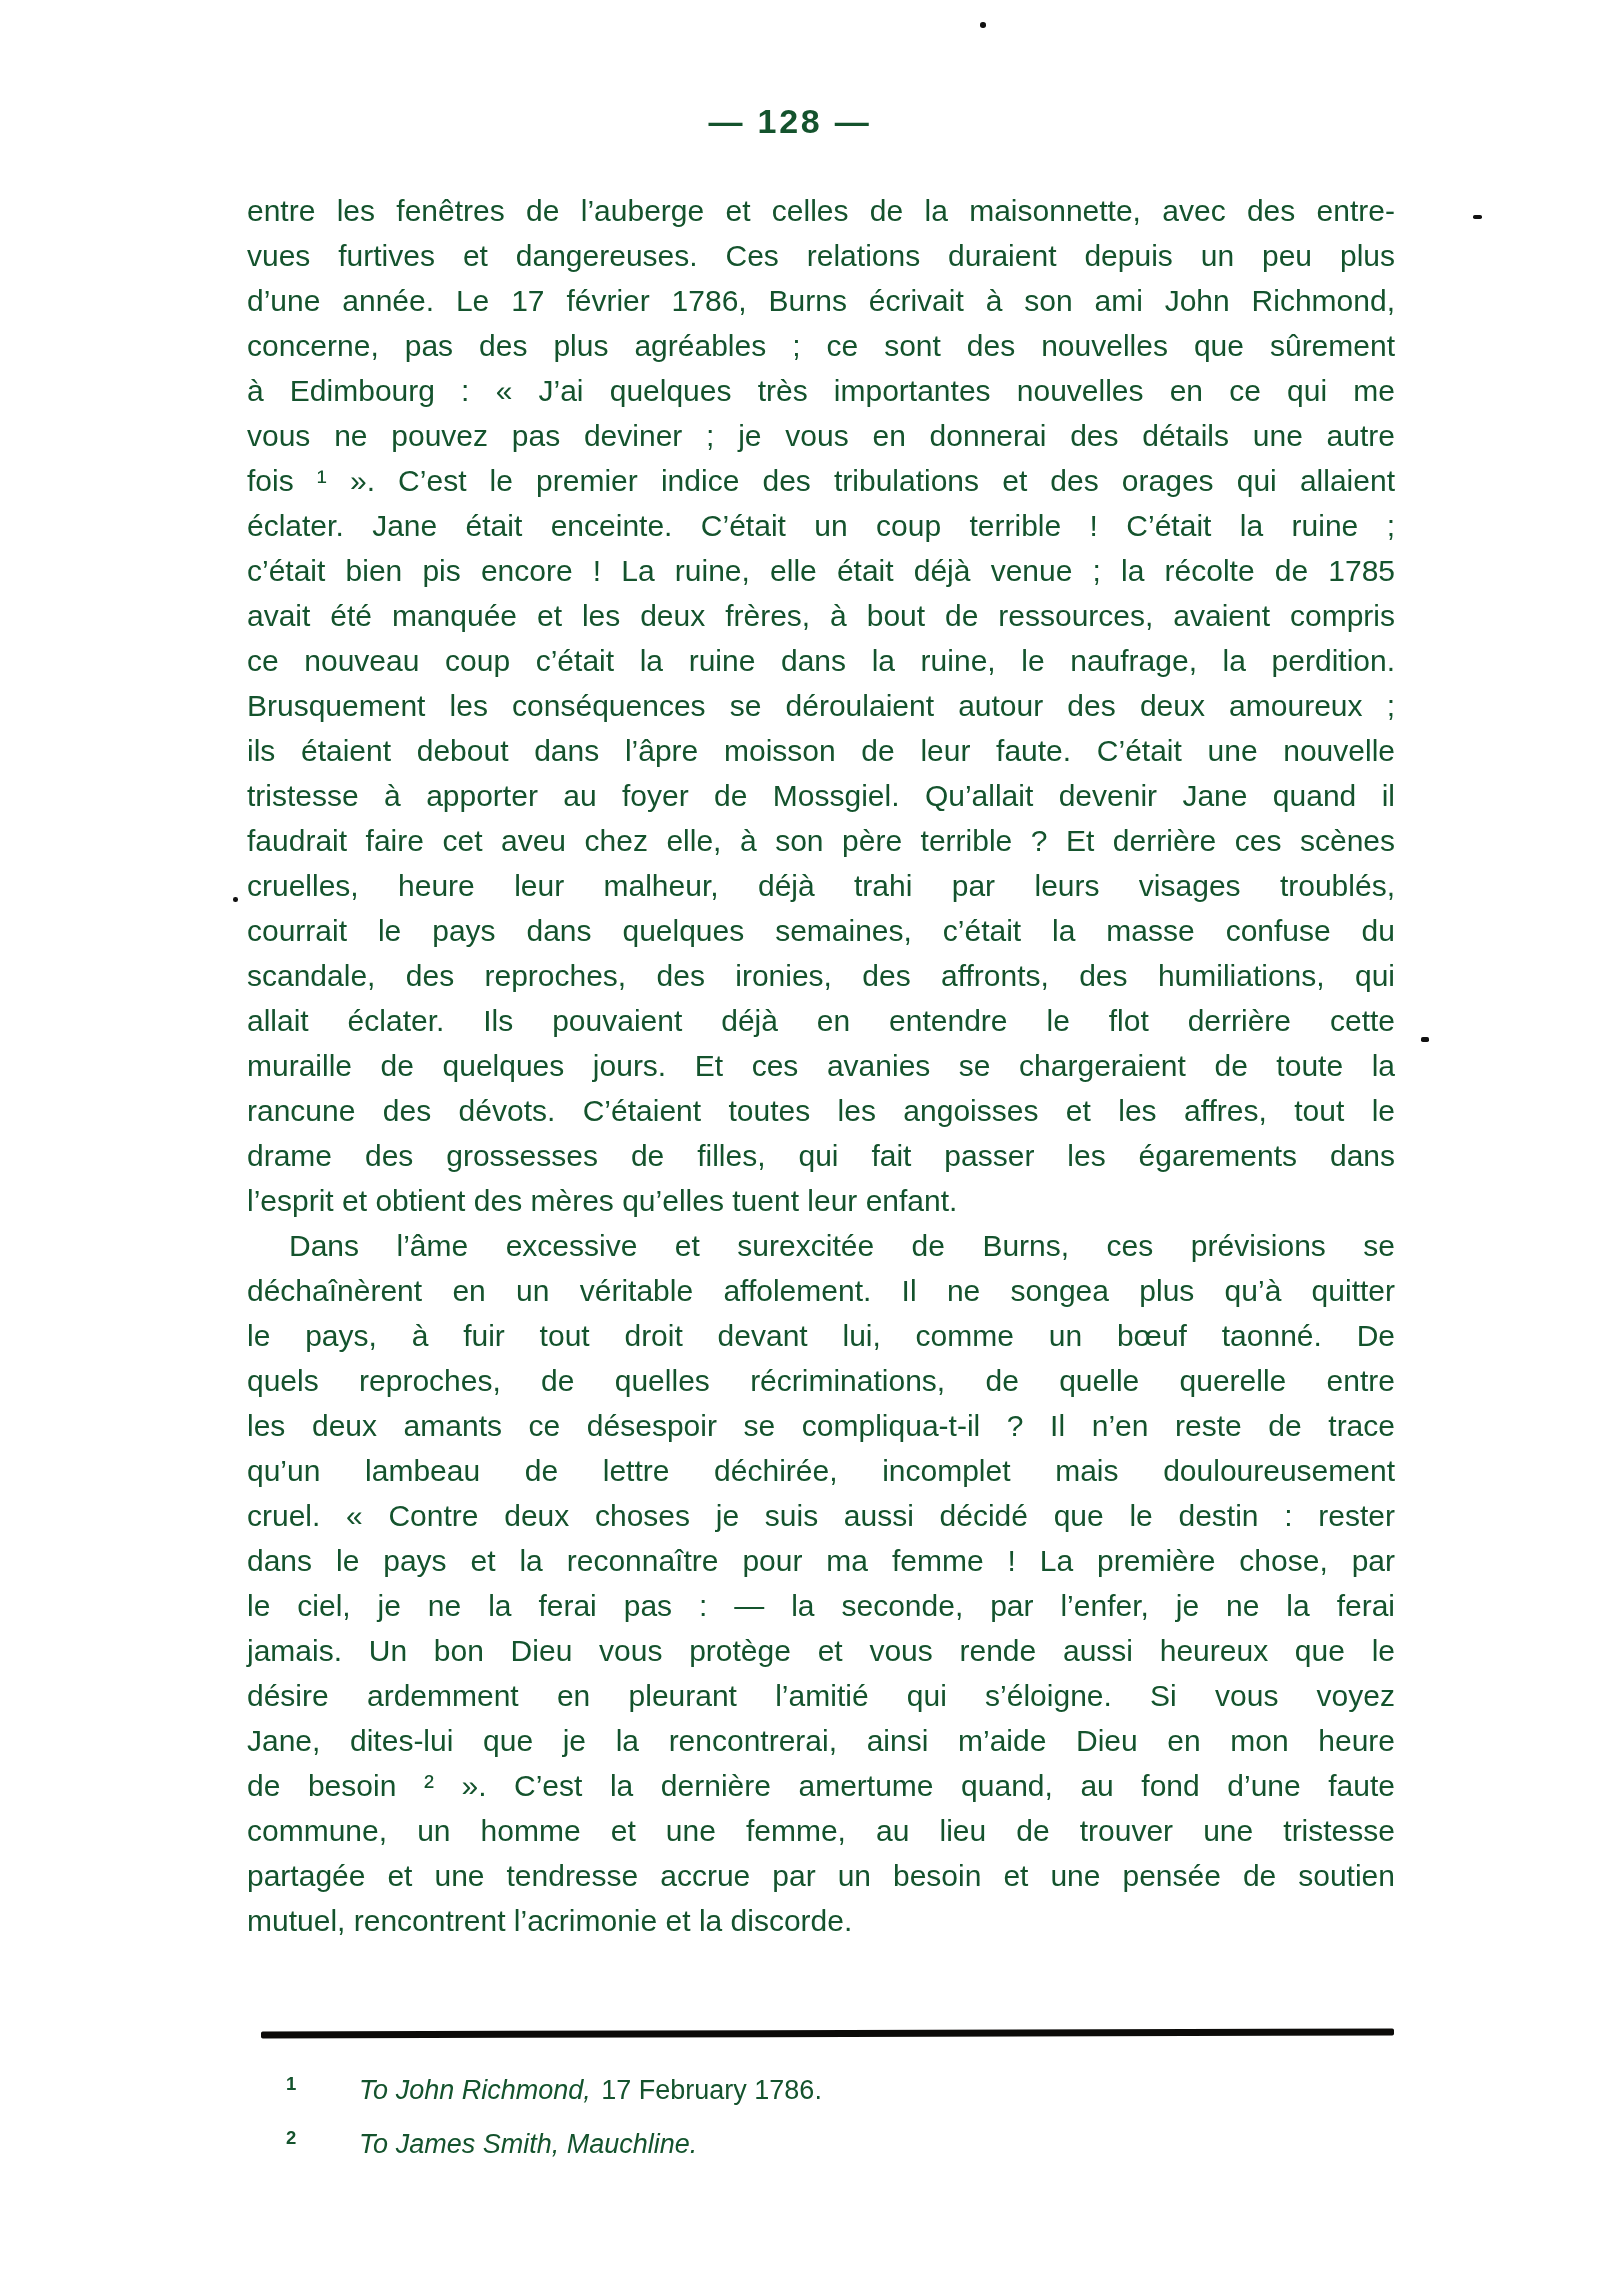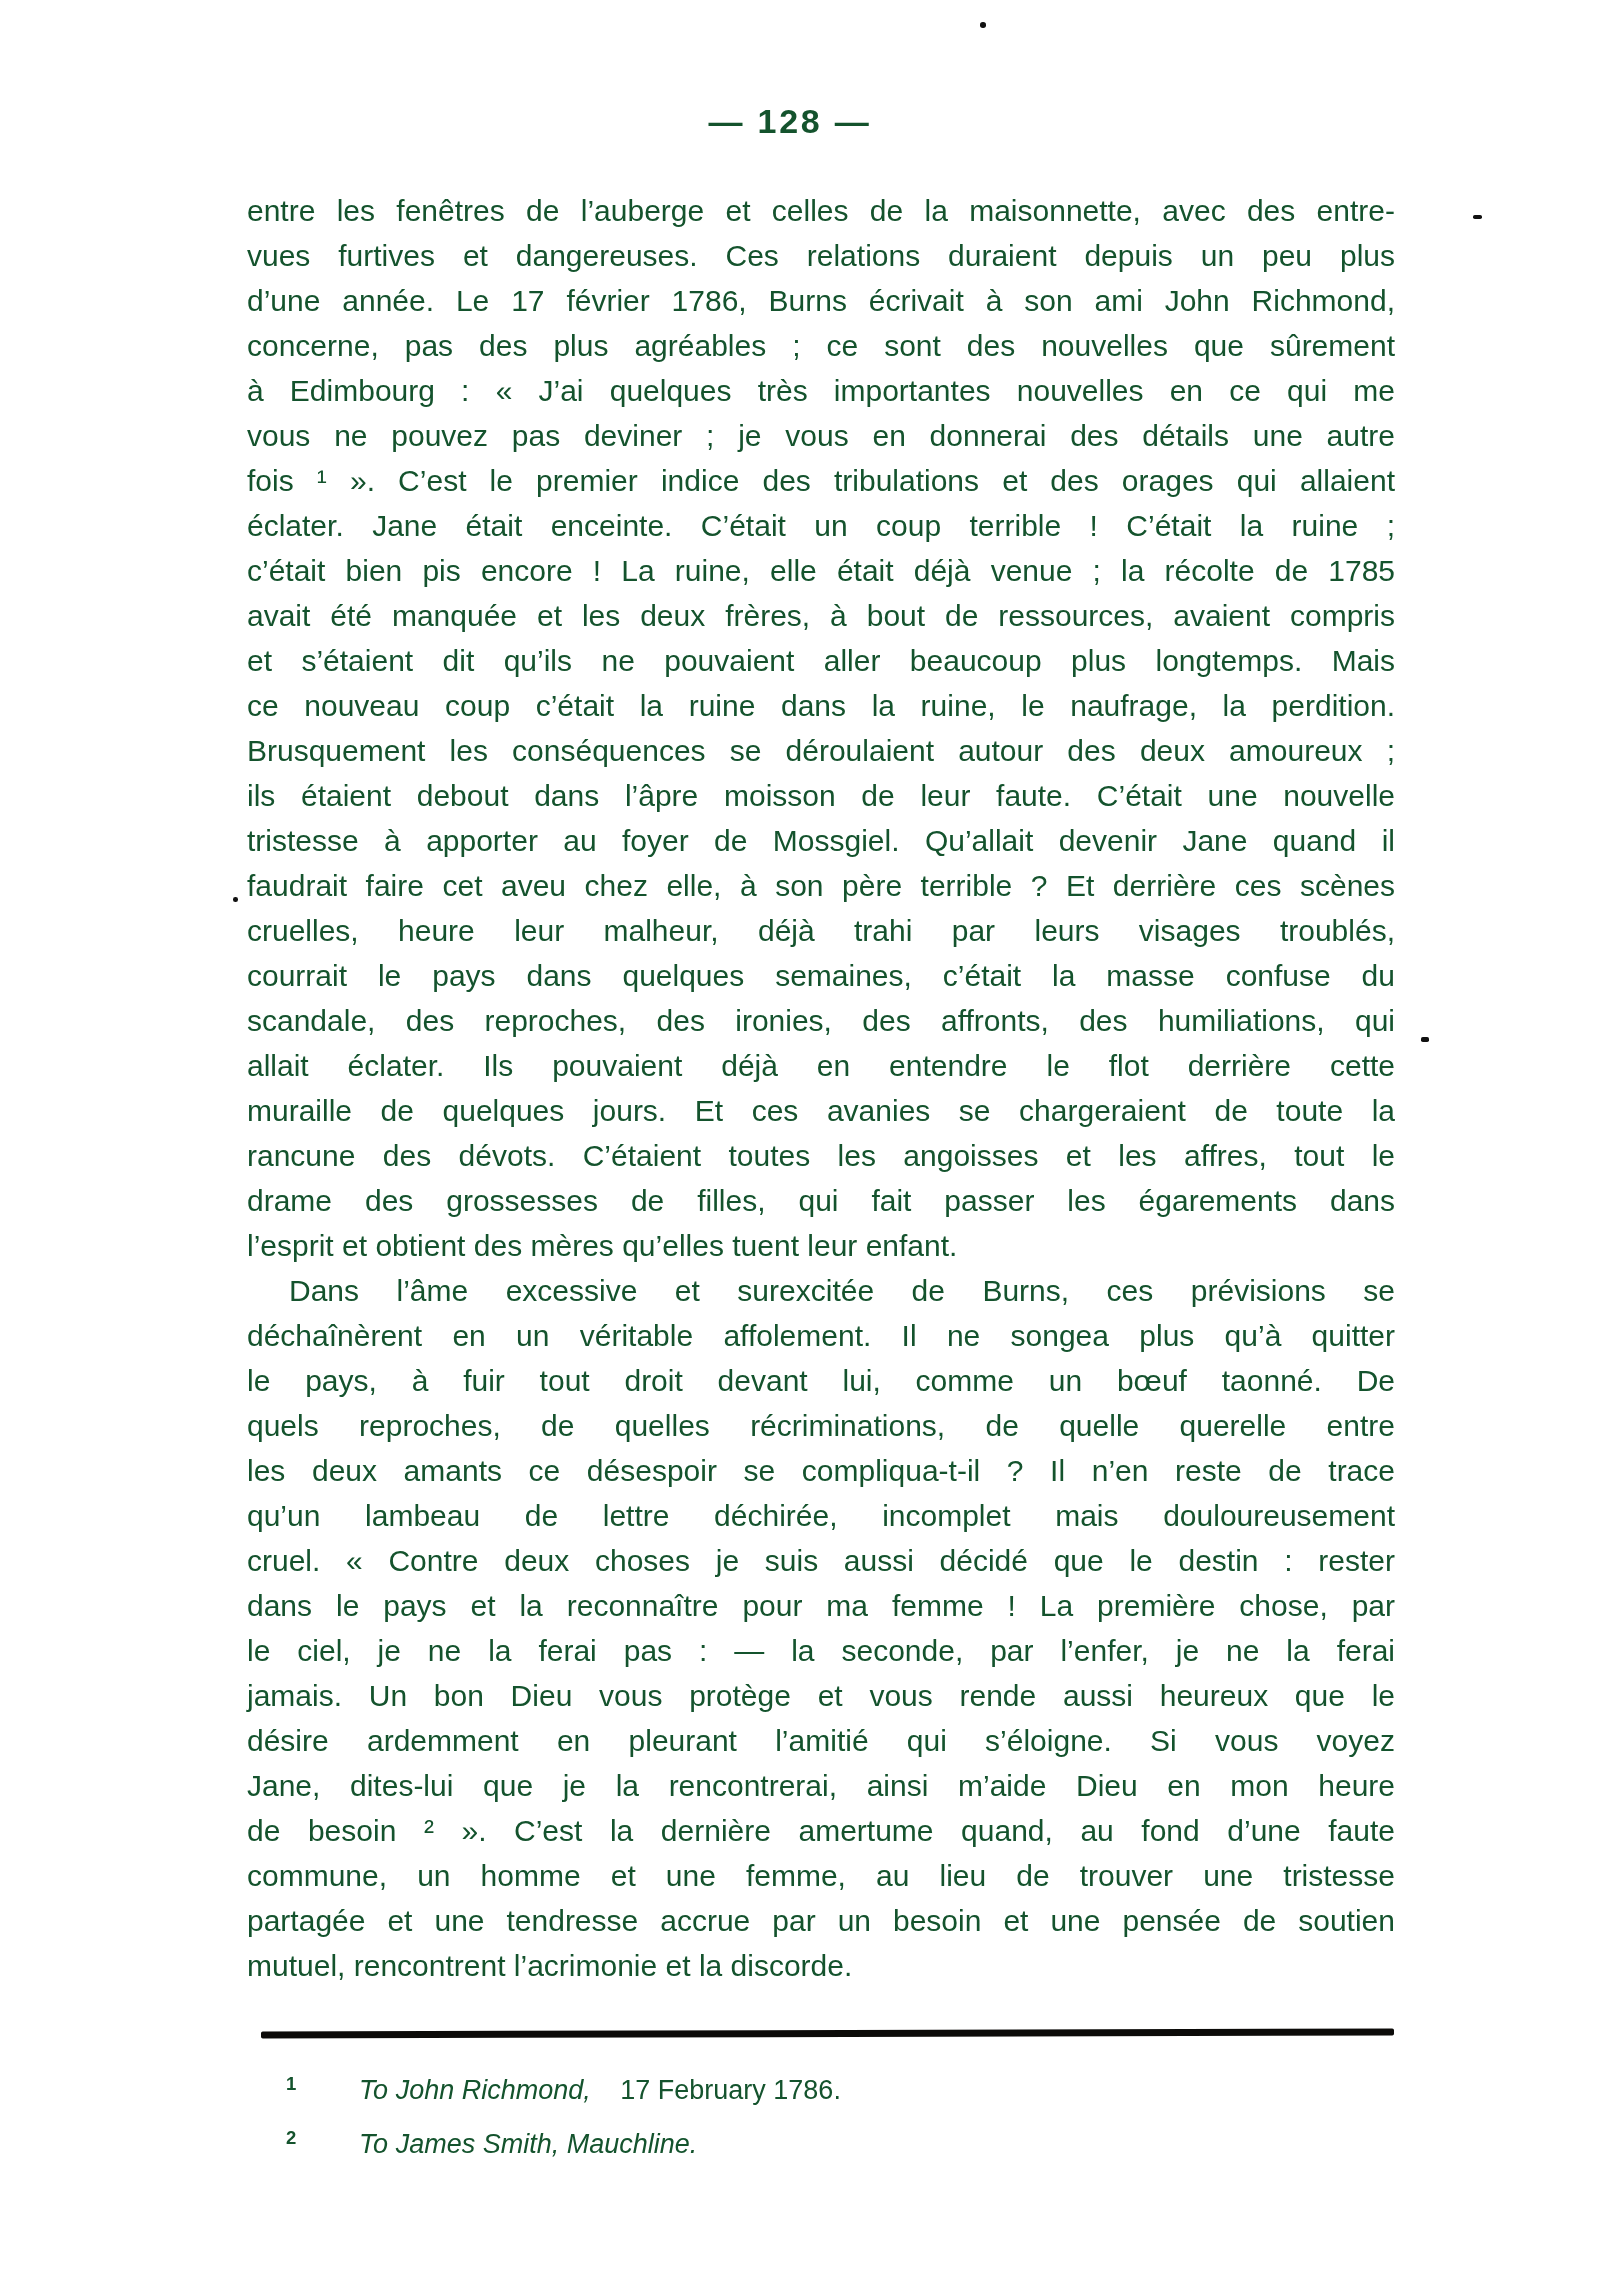--- a/index.html
+++ b/index.html
@@ -59,21 +59,21 @@
   }
   .footnote { font-size: 27px; line-height: 48px; }
   .fn-marker {
     font-size: 18.5px;
     vertical-align: 9.2px;
     margin-right: 14.8px;
     font-weight: bold;
     font-style: normal;
   }
   .fn-ref { font-style: italic; margin-left: 48px; }
-  .fn-detail { font-style: normal; margin-left: 22px; }
+  .fn-detail { font-style: normal; margin-left: 3px; }
   .speck {
     position: absolute;
     background: #111;
     border-radius: 50%;
   }
 </style>
 </head>
 <body>
 
 <div class="page">
@@ -86,21 +86,20 @@
       <div class="tline">entre les fenêtres de l’auberge et celles de la maisonnette, avec des entre-</div>
       <div class="tline">vues furtives et dangereuses. Ces relations duraient depuis un peu plus</div>
       <div class="tline">d’une année. Le 17 février 1786, Burns écrivait à son ami John Richmond,</div>
       <div class="tline">concerne, pas des plus agréables ; ce sont des nouvelles que sûrement</div>
       <div class="tline">à Edimbourg : « J’ai quelques très importantes nouvelles en ce qui me</div>
       <div class="tline">vous ne pouvez pas deviner ; je vous en donnerai des détails une autre</div>
       <div class="tline">fois ¹ ». C’est le premier indice des tribulations et des orages qui allaient</div>
       <div class="tline">éclater. Jane était enceinte. C’était un coup terrible ! C’était la ruine ;</div>
       <div class="tline">c’était bien pis encore ! La ruine, elle était déjà venue ; la récolte de 1785</div>
       <div class="tline">avait été manquée et les deux frères, à bout de ressources, avaient compris</div>
-      <div class="tline">et s’étaient dit qu’ils ne pouvaient aller beaucoup plus longtemps. Mais</div>
       <div class="tline">ce nouveau coup c’était la ruine dans la ruine, le naufrage, la perdition.</div>
       <div class="tline">Brusquement les conséquences se déroulaient autour des deux amoureux ;</div>
       <div class="tline">ils étaient debout dans l’âpre moisson de leur faute. C’était une nouvelle</div>
       <div class="tline">tristesse à apporter au foyer de Mossgiel. Qu’allait devenir Jane quand il</div>
       <div class="tline">faudrait faire cet aveu chez elle, à son père terrible ? Et derrière ces scènes</div>
       <div class="tline">cruelles, heure leur malheur, déjà trahi par leurs visages troublés,</div>
       <div class="tline">courrait le pays dans quelques semaines, c’était la masse confuse du</div>
       <div class="tline">scandale, des reproches, des ironies, des affronts, des humiliations, qui</div>
       <div class="tline">allait éclater. Ils pouvaient déjà en entendre le flot derrière cette</div>
       <div class="tline">muraille de quelques jours. Et ces avanies se chargeraient de toute la</div>

